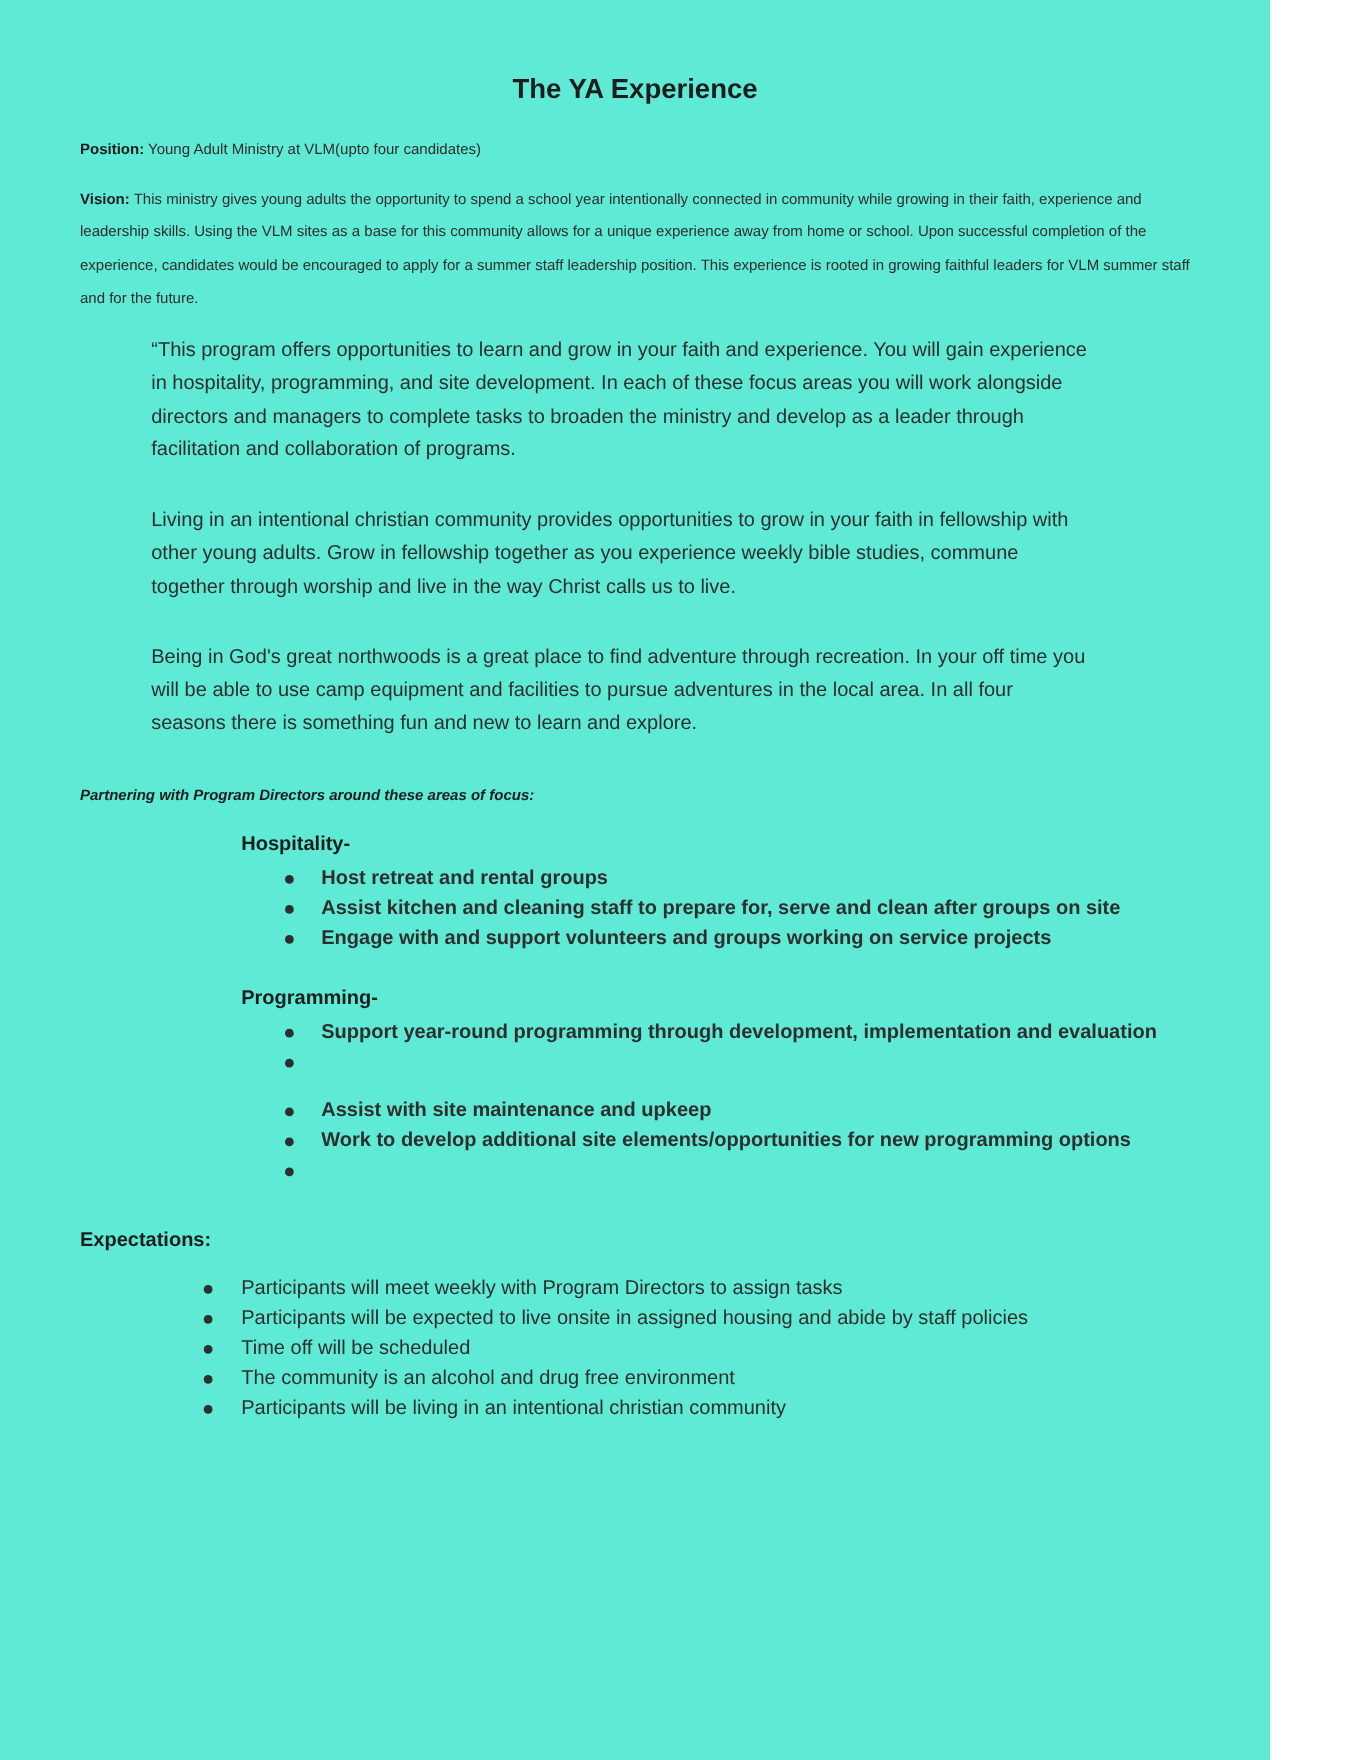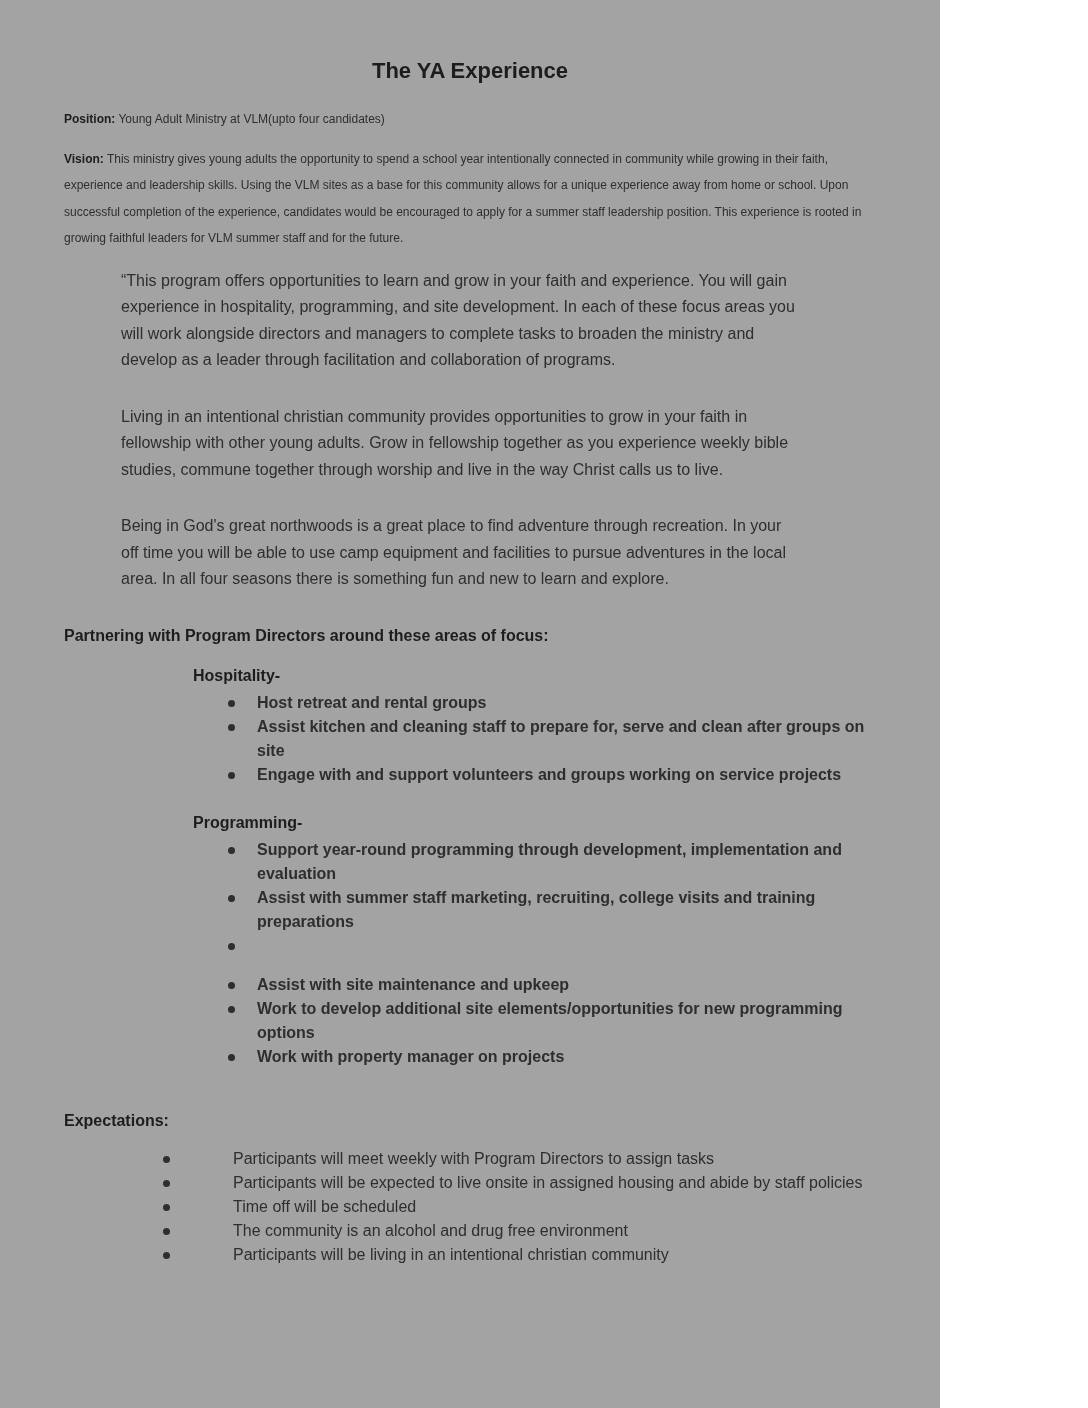--- a/index.html
+++ b/index.html
@@ -9,24 +9,24 @@
   }
   body {
     width: 1088px;
     height: 1408px;
     font-family: "Liberation Sans", sans-serif;
     color: #2e2e2e;
     overflow: hidden;
   }
   .page {
     box-sizing: border-box;
-    width: 940px;
+    width: 1016px;
     height: 1408px;
     padding: 56px 64px 0 64px;
-    background: #a3a3a3;
+    background: #5eead4;
   }
   .doc-title {
     text-align: center;
     font-size: 22px;
     line-height: 30px;
     font-weight: bold;
     color: #1d1d1d;
     margin: 0 0 20px 0;
   }
   .para {
@@ -39,25 +39,26 @@
   .quote-block {
     padding-left: 57px;
     padding-right: 80px;
   }
   .quote-para {
     font-size: 16px;
     line-height: 26.5px;
     margin: 0 0 30px 0;
   }
   .section-heading {
-    font-size: 16px;
+    font-size: 12px;
     line-height: 26px;
     font-weight: bold;
     color: #1d1d1d;
     margin: 0 0 14px 0;
+    font-style: italic;
   }
   .focus-area {
     margin-left: 129px;
     margin-bottom: 23px;
   }
   .focus-title {
     font-size: 16px;
     line-height: 26px;
     font-weight: bold;
     color: #1d1d1d;
@@ -79,21 +80,21 @@
     margin-top: 9px;
   }
   .bullet-text { margin-left: 22px; }
   .expectations-heading {
     font-size: 16px;
     line-height: 26px;
     font-weight: bold;
     color: #1d1d1d;
     margin: 39px 0 13px 0;
   }
-  .expectations .bullet-row { padding-left: 99px; gap: 40px; }
+  .expectations .bullet-row { padding-left: 99px; }
   .expectations .bullet-text { margin-left: 23px; }
 </style>
 </head>
 <body>
 
 <div class="page">
 
   <h1 class="doc-title">The YA Experience</h1>
 
   <p class="para"><b>Position:</b><span> Young Adult Ministry at VLM(upto four candidates)</span></p>
@@ -125,39 +126,34 @@
   </div>
 
   <div class="focus-area">
     <p class="focus-title">Programming-</p>
     <div class="bullet-row">
       <span class="bullet-dot"></span>
       <span class="bullet-text">Support year-round programming through development, implementation and evaluation</span>
     </div>
     <div class="bullet-row">
       <span class="bullet-dot"></span>
-      <span class="bullet-text">Assist with summer staff marketing, recruiting, college visits and training preparations</span>
-    </div>
-    <div class="bullet-row">
-      <span class="bullet-dot"></span>
     </div>
   </div>
 
   <div class="focus-area">
     <div class="bullet-row">
       <span class="bullet-dot"></span>
       <span class="bullet-text">Assist with site maintenance and upkeep</span>
     </div>
     <div class="bullet-row">
       <span class="bullet-dot"></span>
       <span class="bullet-text">Work to develop additional site elements/opportunities for new programming options</span>
     </div>
     <div class="bullet-row">
       <span class="bullet-dot"></span>
-      <span class="bullet-text">Work with property manager on projects</span>
     </div>
   </div>
 
   <div class="expectations">
     <p class="expectations-heading">Expectations:</p>
     <div class="bullet-row">
       <span class="bullet-dot"></span>
       <span class="bullet-text">Participants will meet weekly with Program Directors to assign tasks</span>
     </div>
     <div class="bullet-row">

